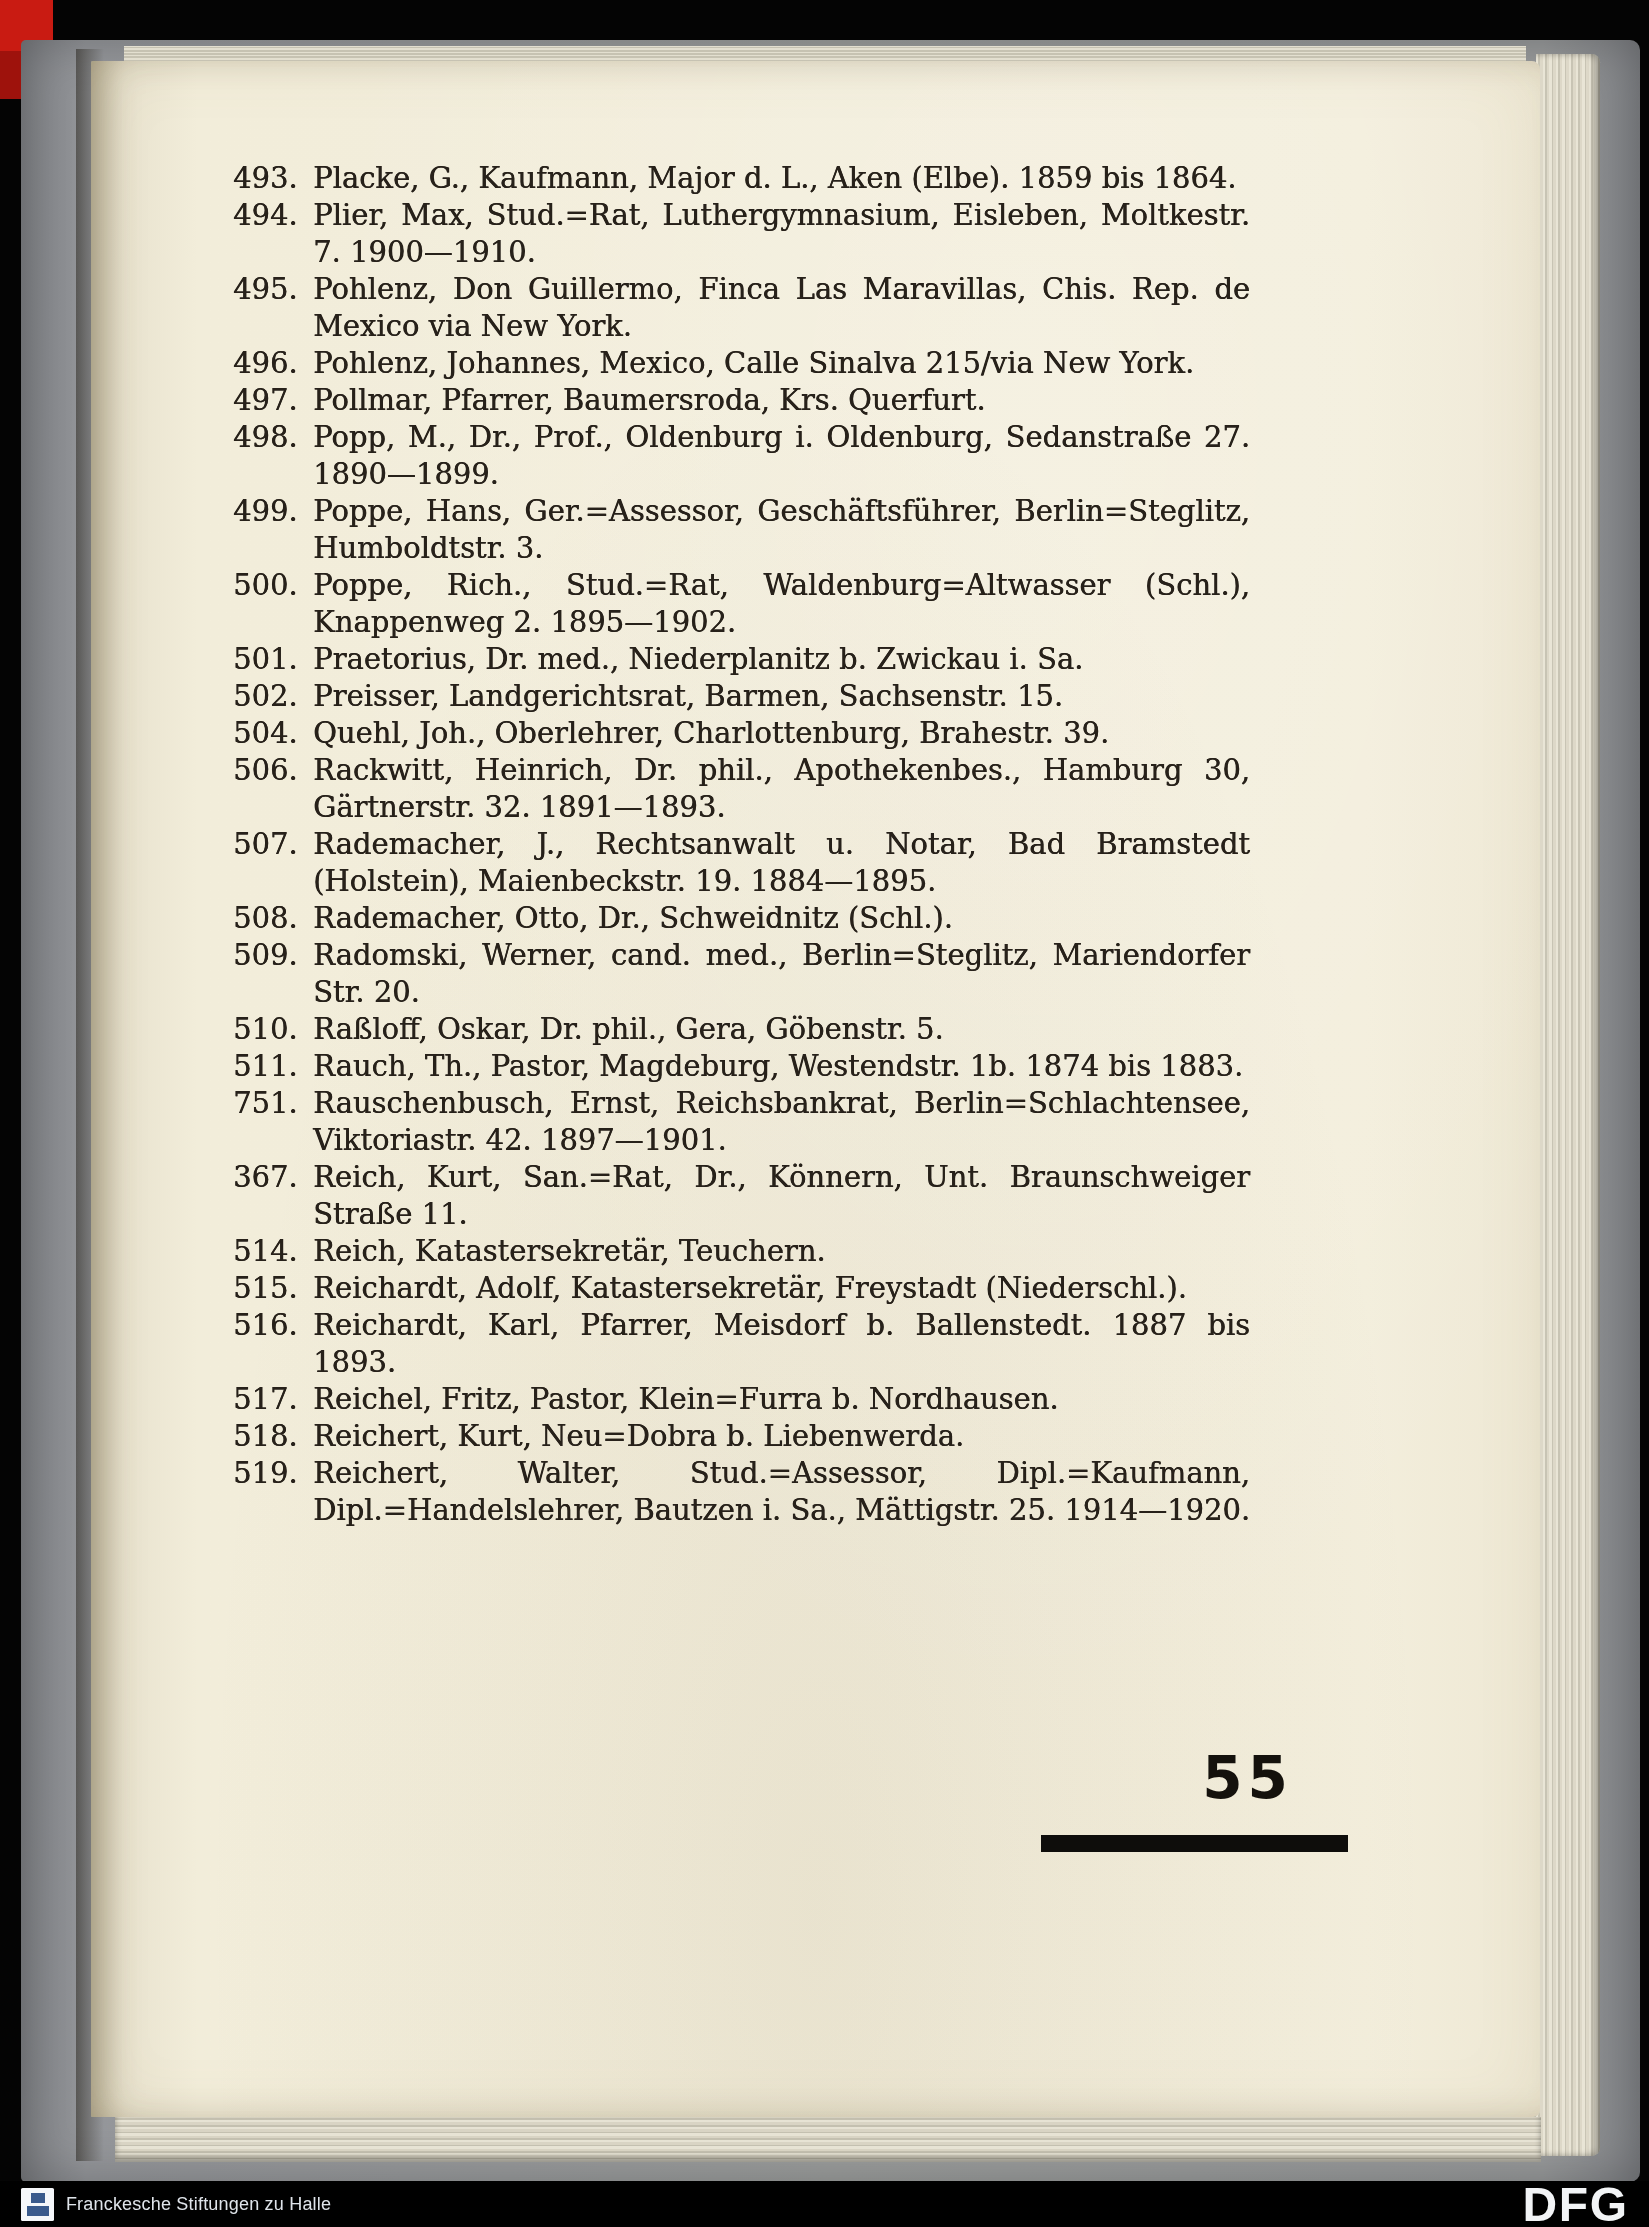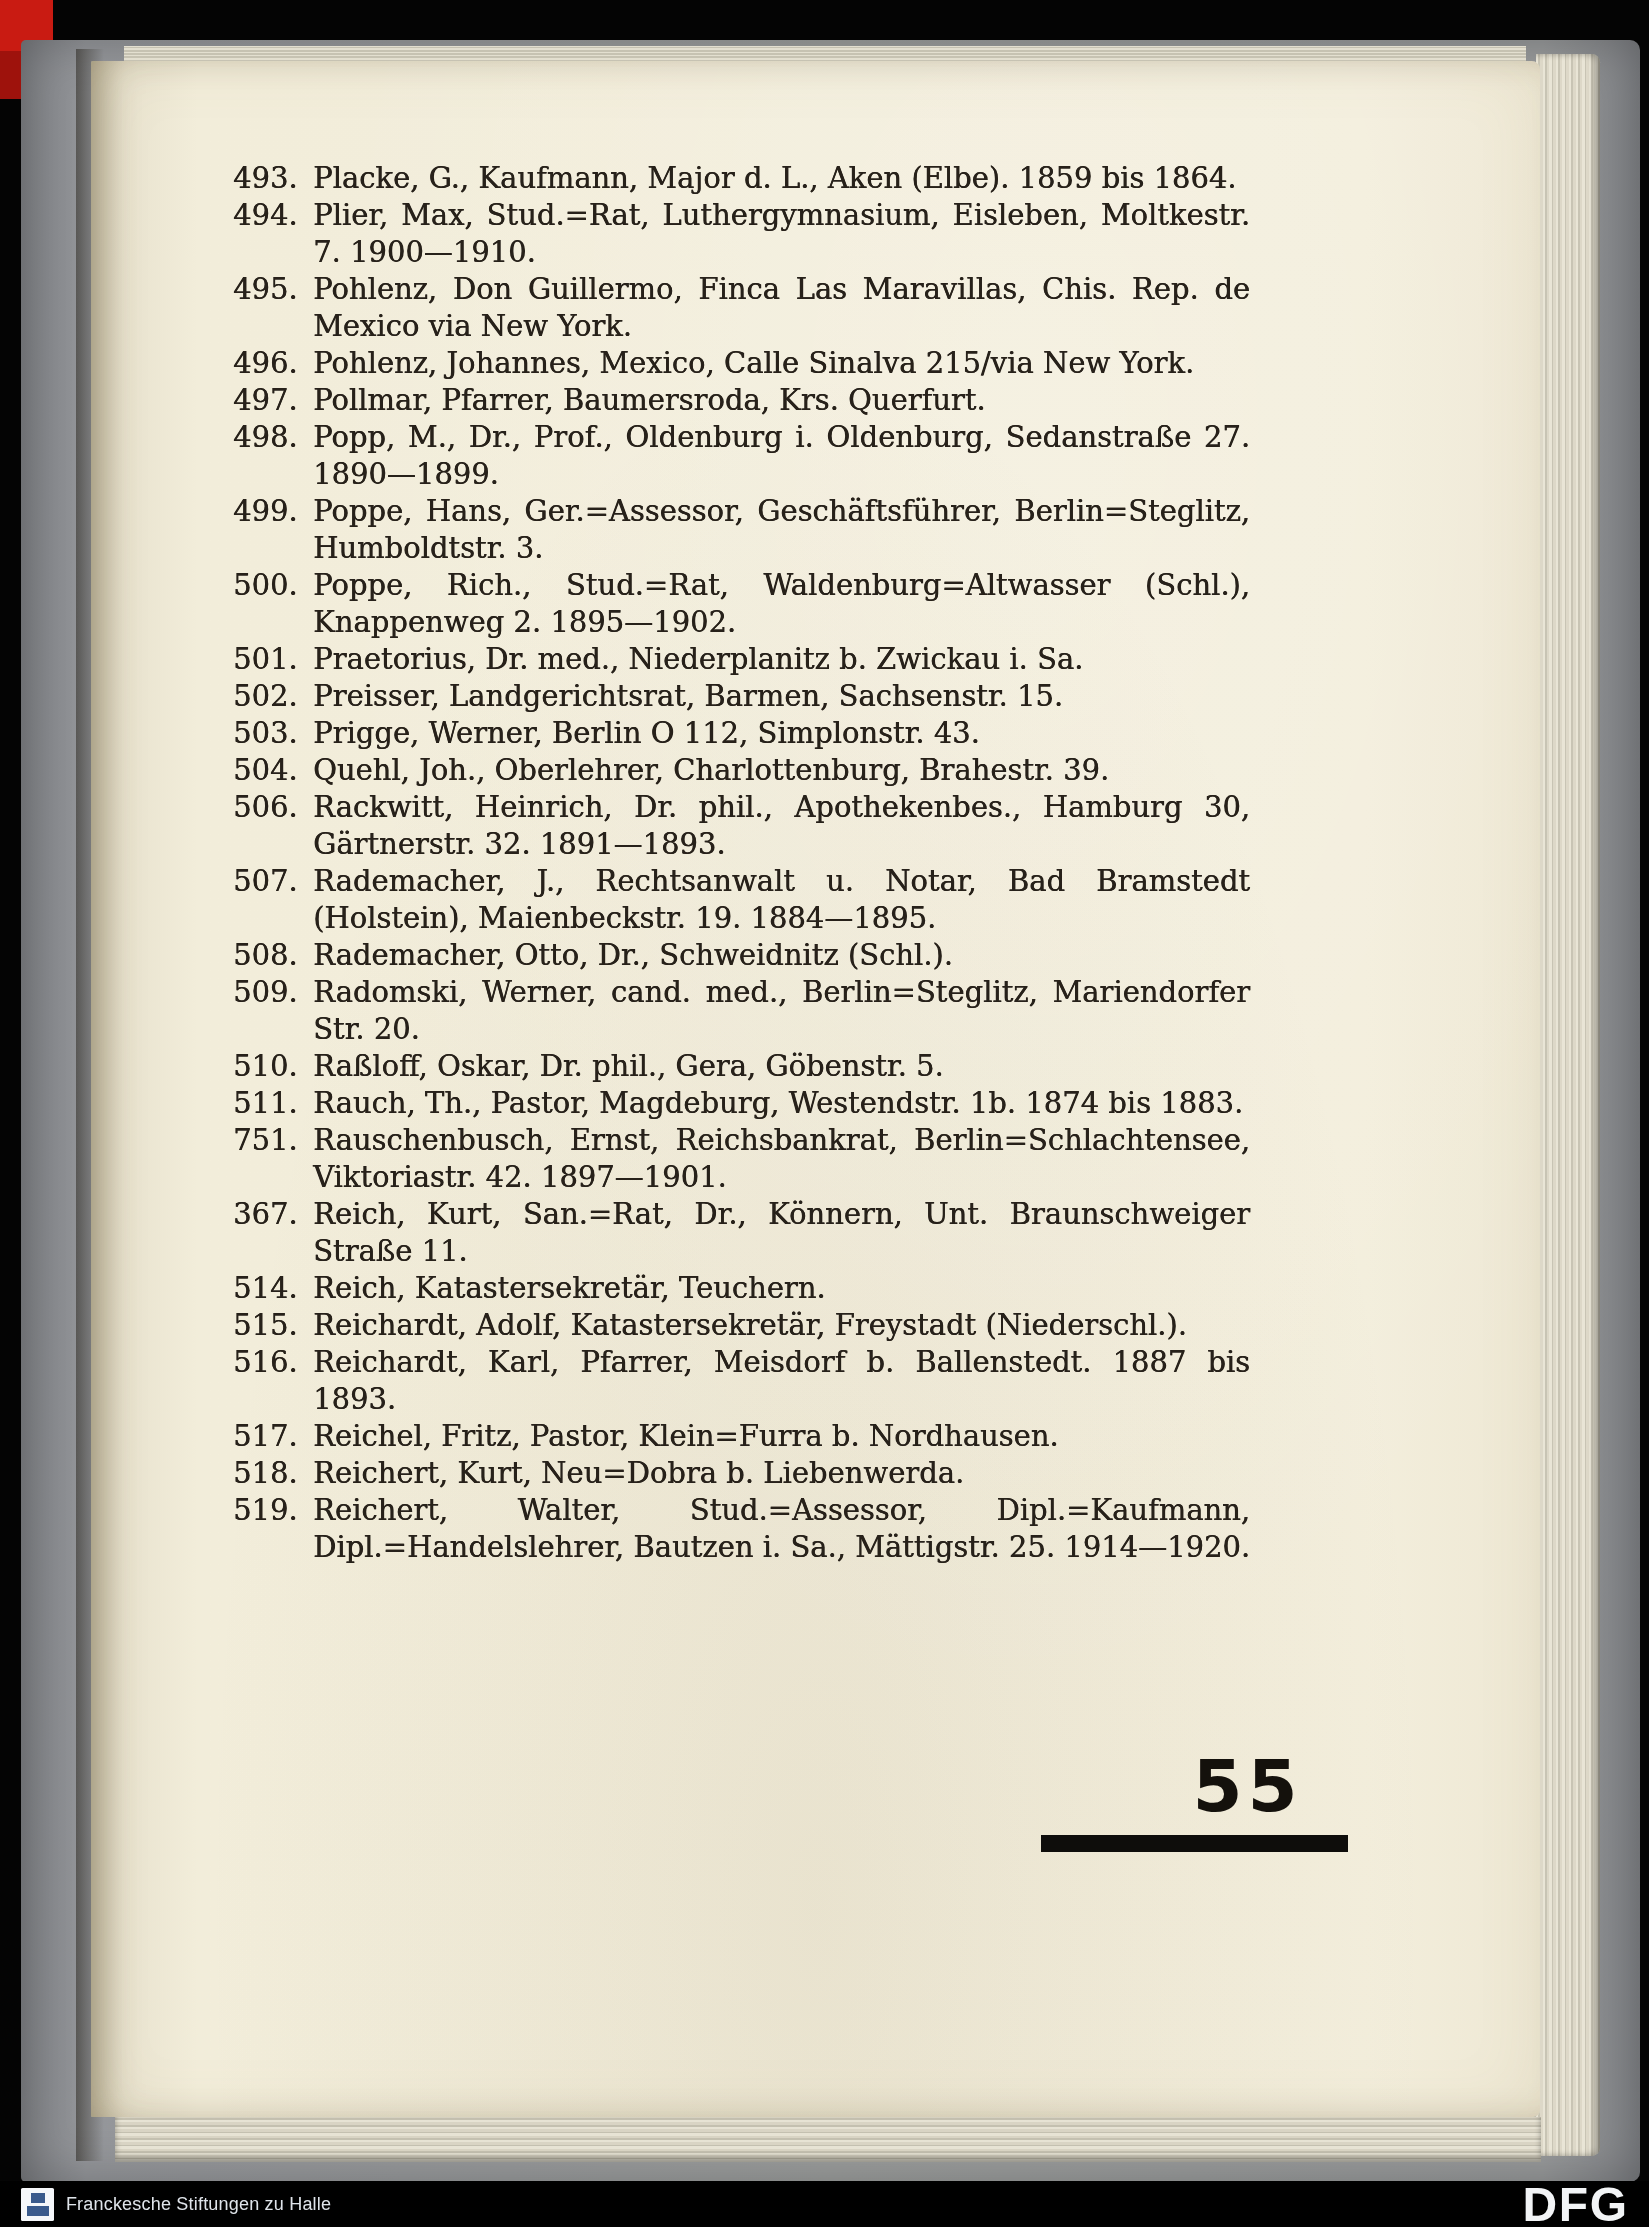--- a/index.html
+++ b/index.html
@@ -38,21 +38,21 @@
 
   
   .entries{position:absolute;left:142px;top:99px;width:1033px;color:#27211a;
            font-size:29px;line-height:37px;text-shadow:0.4px 0 0 currentColor;}
   .entry{display:grid;grid-template-columns:64px 937px;column-gap:16px;align-items:start;}
   .entry .num{text-align:right;white-space:nowrap;}
   .entry .txt{text-align:justify;}
 
   
   .page-number{position:absolute;left:1041px;top:1683px;width:231px;text-align:center;
-           font-family:"DejaVu Sans", sans-serif;font-weight:bold;font-size:72px;
+           font-family:"DejaVu Sans", sans-serif;font-weight:bold;font-size:58px;
            letter-spacing:5px;color:#14110c;}
   .page-number-bar{position:absolute;left:950px;top:1774px;width:307px;height:16.5px;background:#0e0d0b;}
 
   
   .footer{position:absolute;left:0;top:2181px;width:1650px;height:46px;background:#000;
           display:flex;align-items:center;justify-content:space-between;padding:0 21.4px;box-sizing:border-box;
           font-family:"Liberation Sans", sans-serif;}
   .footer-left{display:flex;align-items:center;gap:11.5px;}
   .inst-logo{width:33px;height:33px;background:#f5f7fa;border-radius:1.6px;position:relative;overflow:hidden;}
   .inst-logo .glyph-top{position:absolute;left:10px;top:5px;width:13.2px;height:10px;background:#3a5a8c;}
@@ -120,24 +120,20 @@
   <div class="entry">
     <span class="num">501.</span>
     <span class="txt">Praetorius, Dr. med., Niederplanitz b. Zwickau i. Sa.</span>
   </div>
 
   <div class="entry">
     <span class="num">502.</span>
     <span class="txt">Preisser, Landgerichtsrat, Barmen, Sachsenstr. 15.</span>
   </div>
 
-  <div class="entry">
-    <span class="num">503.</span>
-    <span class="txt">Prigge, Werner, Berlin O 112, Simplonstr. 43.</span>
-  </div>
 
   <div class="entry">
     <span class="num">504.</span>
     <span class="txt">Quehl, Joh., Oberlehrer, Charlottenburg, Brahestr. 39.</span>
   </div>
 
 
   <div class="entry">
     <span class="num">506.</span>
     <span class="txt">Rackwitt, Heinrich, Dr. phil., Apothekenbes., Hamburg 30, Gärtnerstr. 32. 1891—1893.</span>

